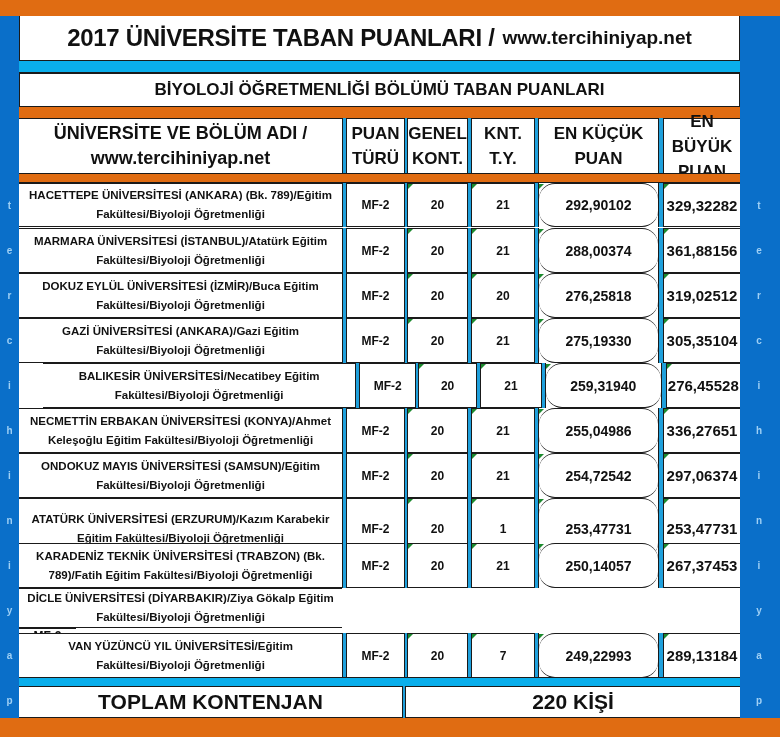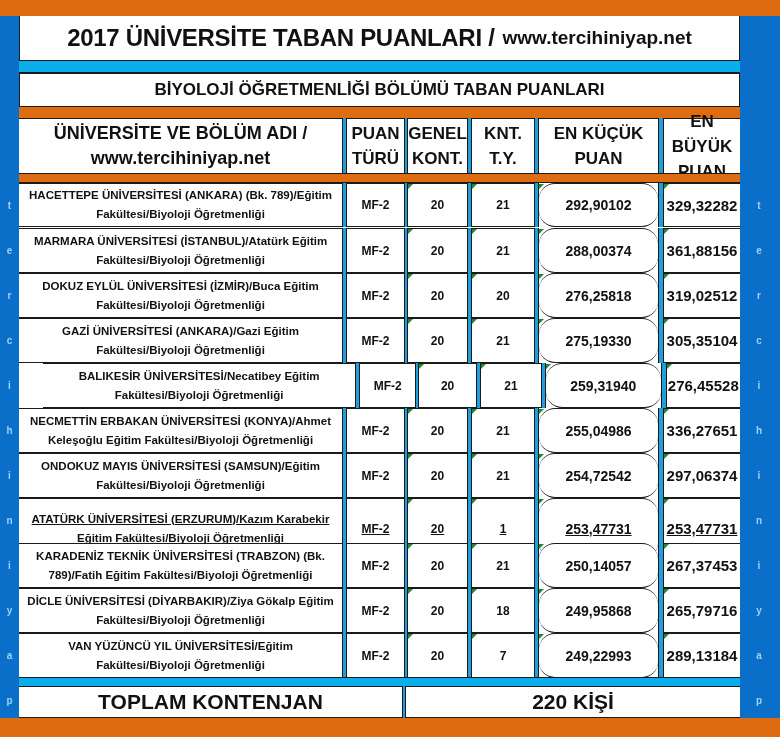--- a/index.html
+++ b/index.html
@@ -244,21 +244,21 @@
       <div class="cell c-puan">MF-2</div>
       <div class="sep s2"></div>
       <div class="cell c-genel tri">20</div>
       <div class="sep s3"></div>
       <div class="cell c-knt tri">21</div>
       <div class="sep s4"></div>
       <div class="cell c-min tri">254,72542</div>
       <div class="sep s5"></div>
       <div class="cell c-max tri">297,06374</div>
     </div>
-    <div class="row data" style="top: 315px; height: 61px; text-decoration: underline;">
+    <div class="row data" style="top: 315px; height: 61px;">
       <div class="cell c-name">
         <div>
           <div>ATATÜRK ÜNİVERSİTESİ (ERZURUM)/Kazım Karabekir</div>
           <div>Eğitim Fakültesi/Biyoloji Öğretmenliği</div>
         </div>
       </div>
       <div class="sep s1"></div>
       <div class="cell c-puan">MF-2</div>
       <div class="sep s2"></div>
       <div class="cell c-genel tri">20</div>
@@ -280,21 +280,21 @@
       <div class="cell c-puan">MF-2</div>
       <div class="sep s2"></div>
       <div class="cell c-genel tri">20</div>
       <div class="sep s3"></div>
       <div class="cell c-knt tri">21</div>
       <div class="sep s4"></div>
       <div class="cell c-min tri">250,14057</div>
       <div class="sep s5"></div>
       <div class="cell c-max tri">267,37453</div>
     </div>
-    <div class="row data" style="top: 405px; height: 45px;">
+    <div class="row data" style="top: 405px; height: 45px; flex-direction: column;">
       <div class="cell c-name">
         <div>
           <div>DİCLE ÜNİVERSİTESİ (DİYARBAKIR)/Ziya Gökalp Eğitim</div>
           <div>Fakültesi/Biyoloji Öğretmenliği</div>
         </div>
       </div>
       <div class="sep s1"></div>
       <div class="cell c-puan">MF-2</div>
       <div class="sep s2"></div>
       <div class="cell c-genel tri">20</div>

